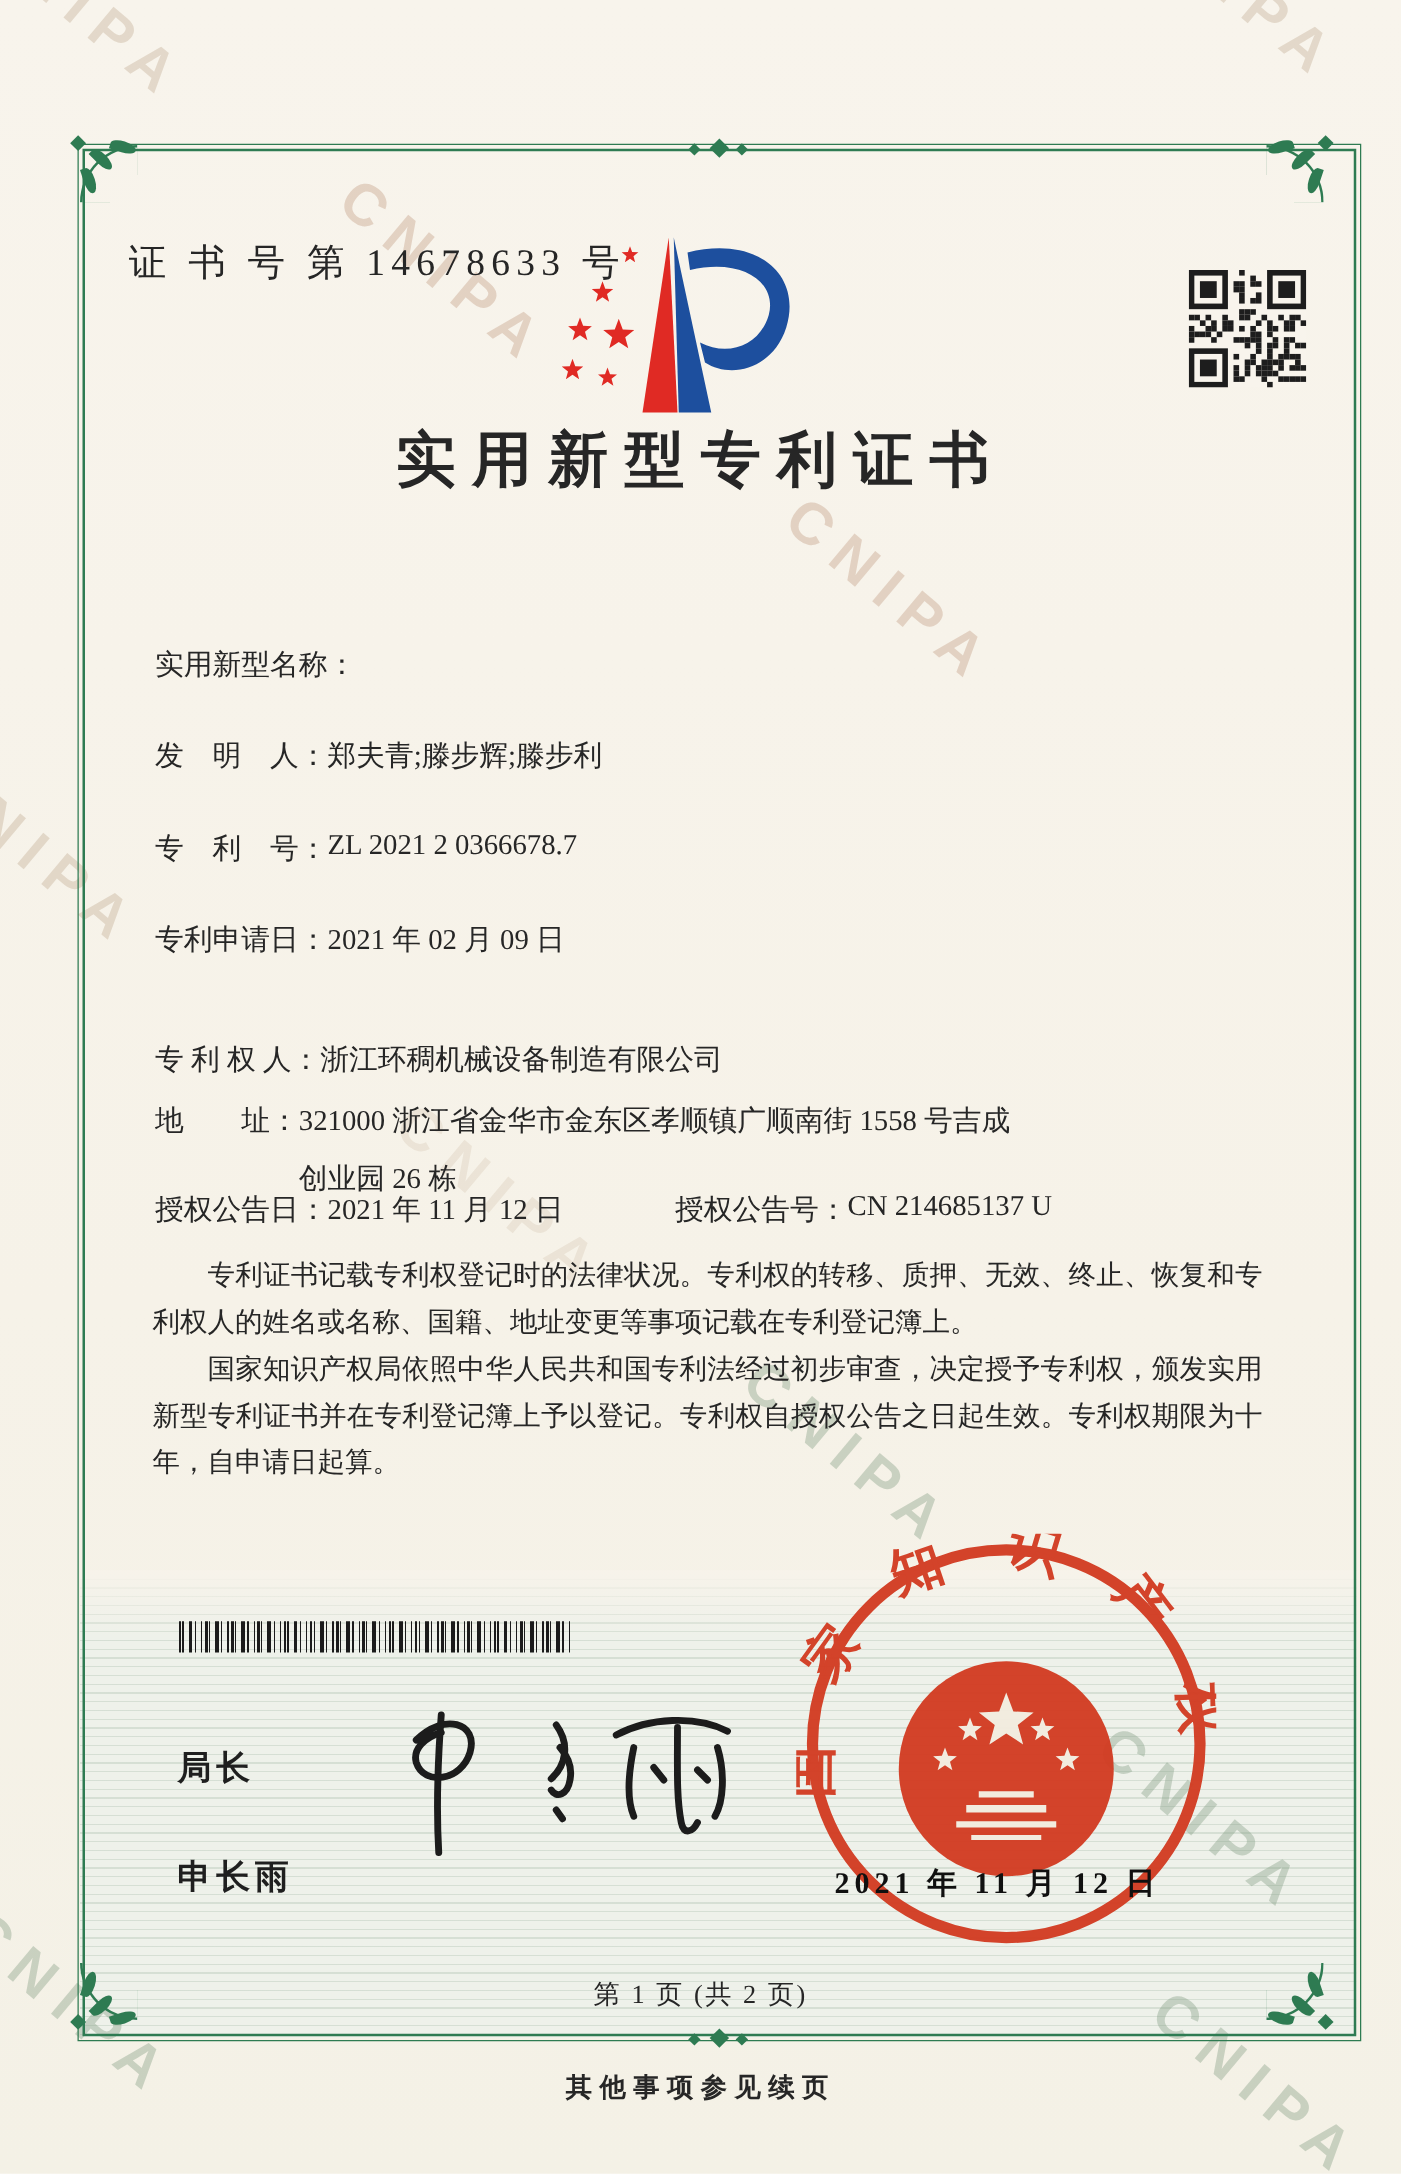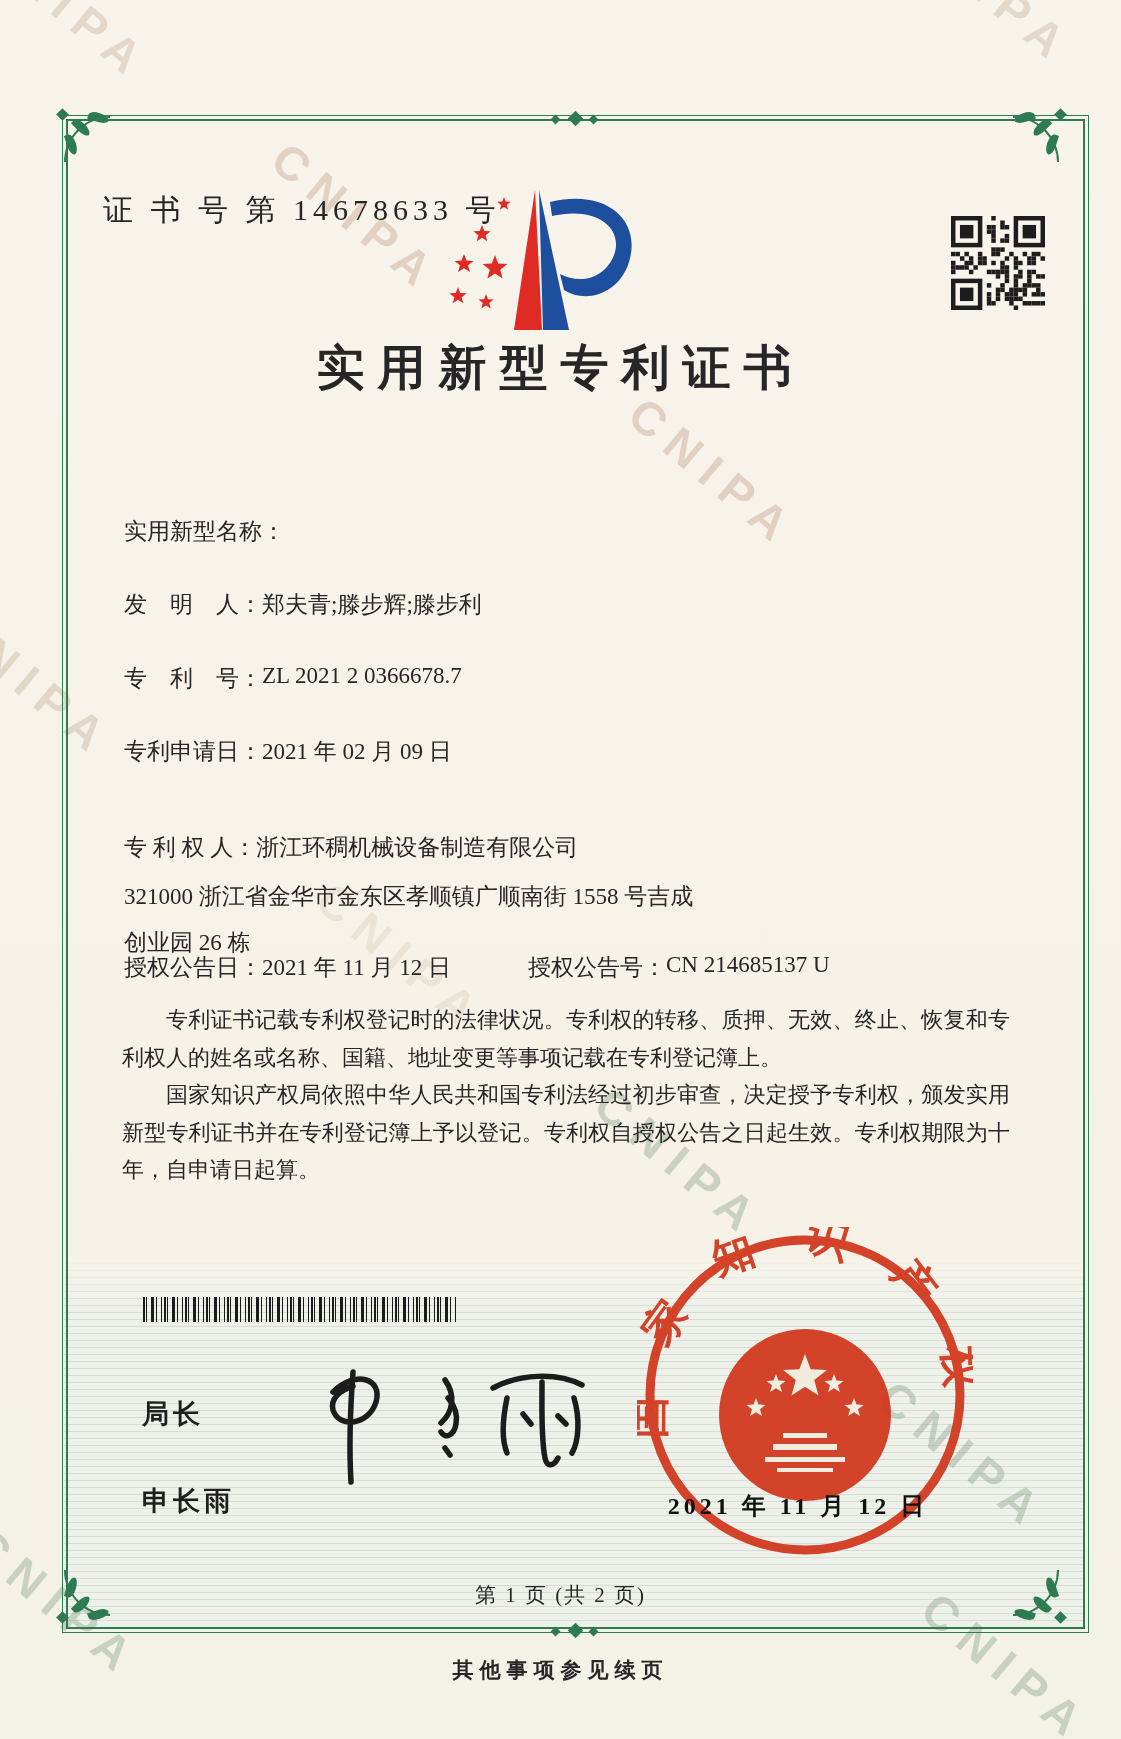--- a/index.html
+++ b/index.html
@@ -67,21 +67,21 @@
   .qr{position:absolute;left:951px;top:216px;z-index:5;}
   .title{
     position:absolute;left:0;width:1121px;top:336px;text-align:center;
     font-size:48px;font-weight:700;letter-spacing:13px;z-index:5;font-family:Liberation Serif, serif;
   }
   
   .f{position:absolute;left:124px;font-size:23px;display:flex;z-index:5;white-space:nowrap;}
   .f .lab{flex:none;}
   .f.addr{white-space:normal;}
   .f.addr .val{width:592px;line-height:46px;}
-  .f .pair2{position:absolute;left:404px;top:0;display:flex;white-space:nowrap;}
+  .f .pair2{position:absolute;left:416px;top:0;display:flex;white-space:nowrap;}
   
   .paras{
     position:absolute;left:122px;top:1001px;width:888px;z-index:5;
     font-size:22px;line-height:37.5px;text-align:justify;
   }
   .paras p{margin:0;text-indent:2em;}
   
   .barcode{
     position:absolute;left:143px;top:1297px;width:313px;height:25px;z-index:5;
     background:repeating-linear-gradient(90deg,
@@ -322,20 +322,21 @@
 </div>
 <div class="f" style="top:736px;">
   <span class="lab">专利申请日：</span>
   <span class="val">2021 年 02 月 09 日</span>
 </div>
 <div class="f" style="top:832px;">
   <span class="lab">专 利 权 人：</span>
   <span class="val">浙江环稠机械设备制造有限公司</span>
 </div>
 <div class="f addr" style="top:874px;">
+  <span class="lab" style="line-height:46px;">地　　址：</span>
   <span class="val">321000 浙江省金华市金东区孝顺镇广顺南街 1558 号吉成创业园 26 栋</span>
 </div>
 <div class="f" style="top:952px;">
   <span class="lab">授权公告日：</span>
   <span class="val">2021 年 11 月 12 日</span>
   <span class="pair2">
     <span class="lab">授权公告号：</span>
     <span class="val">CN 214685137 U</span>
   </span>
 </div>

